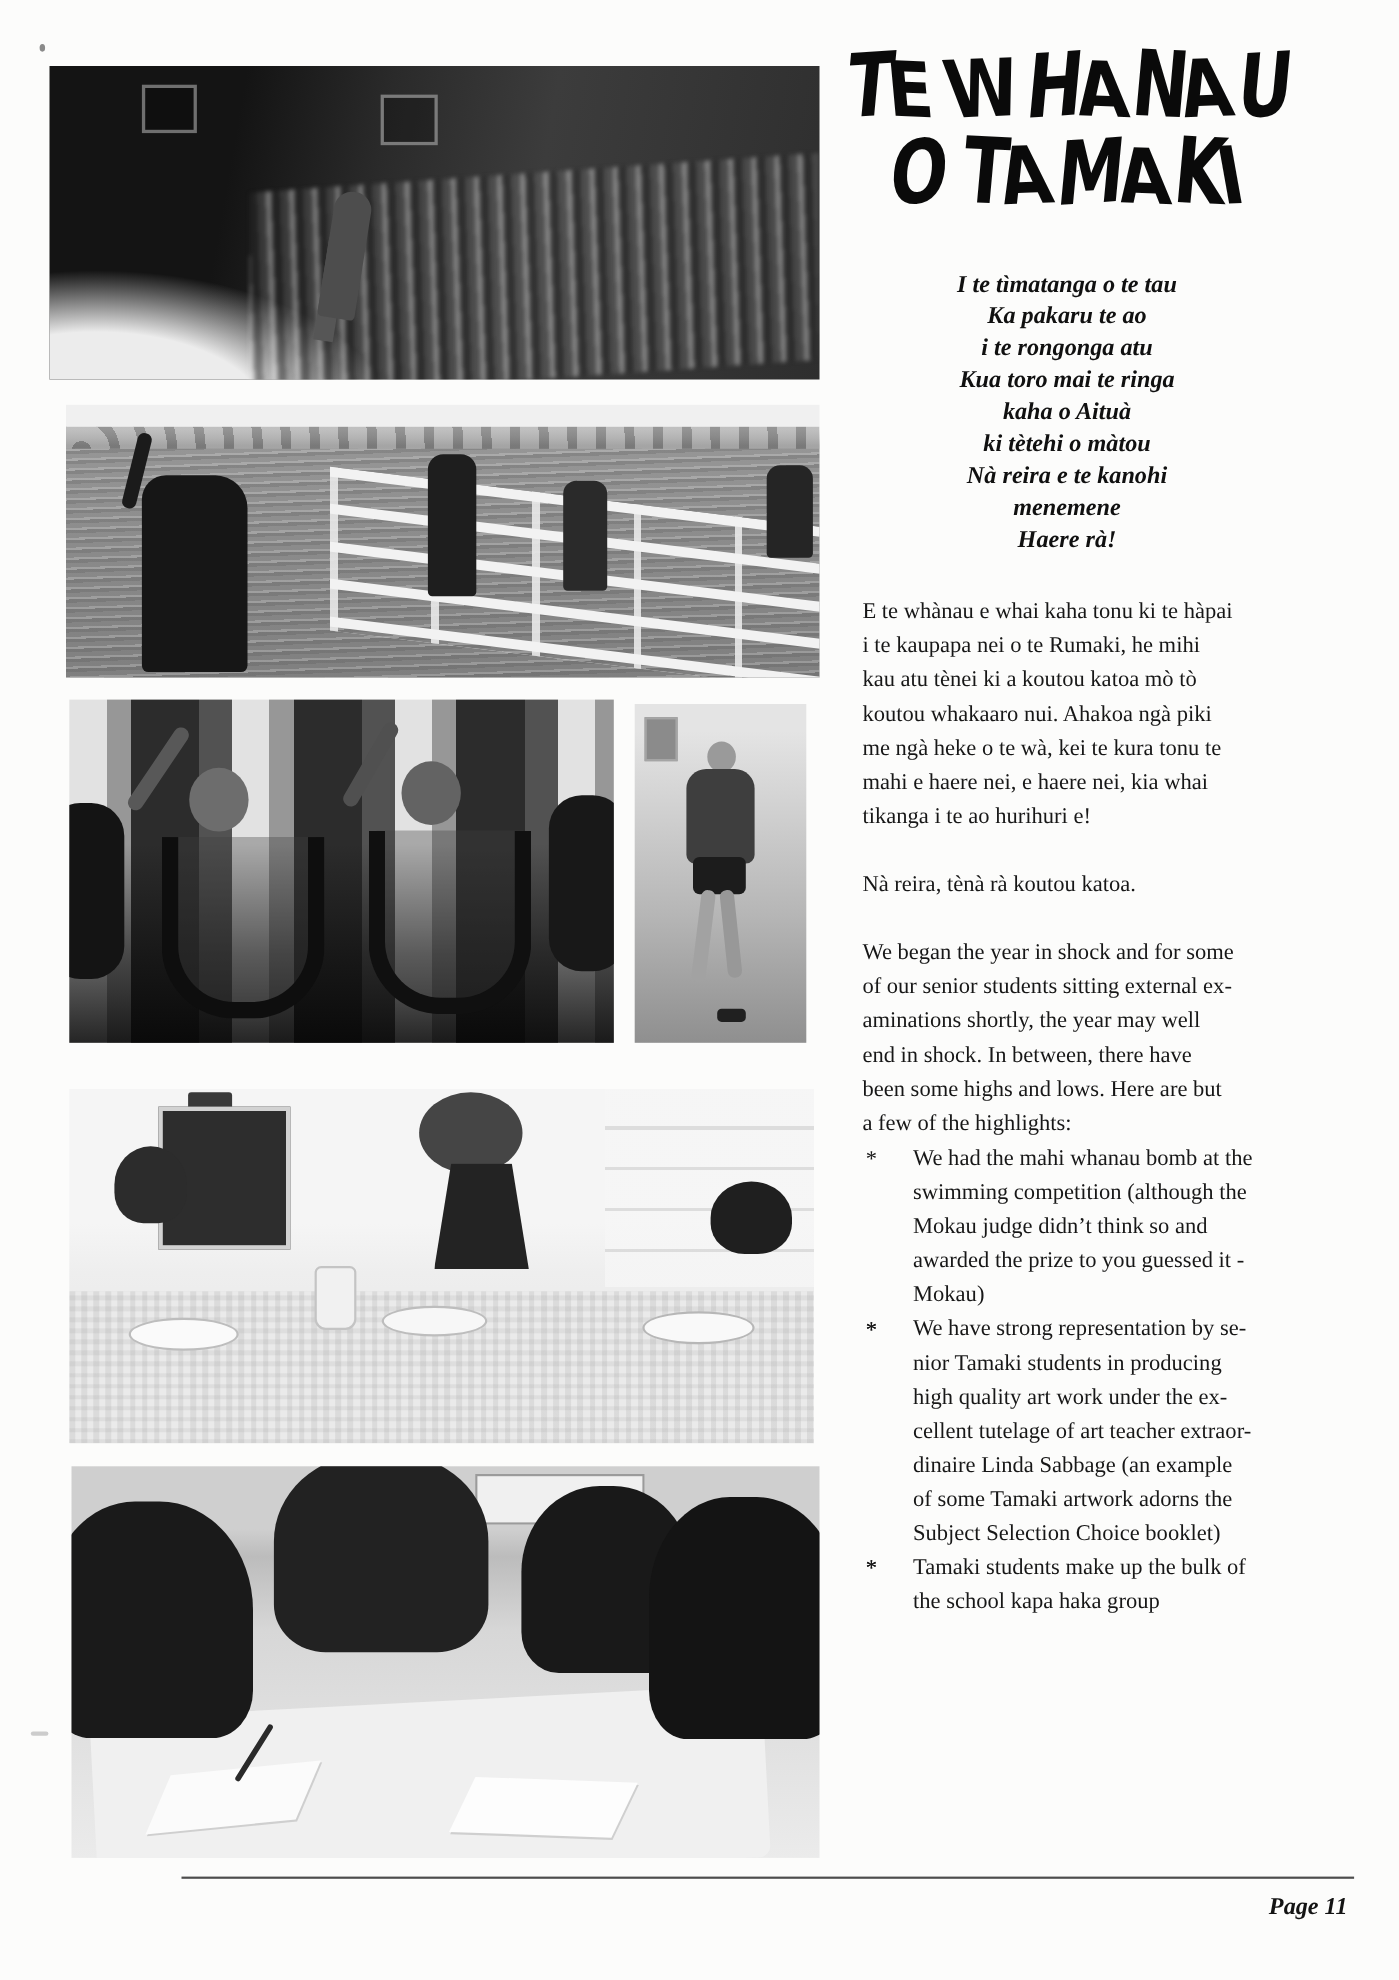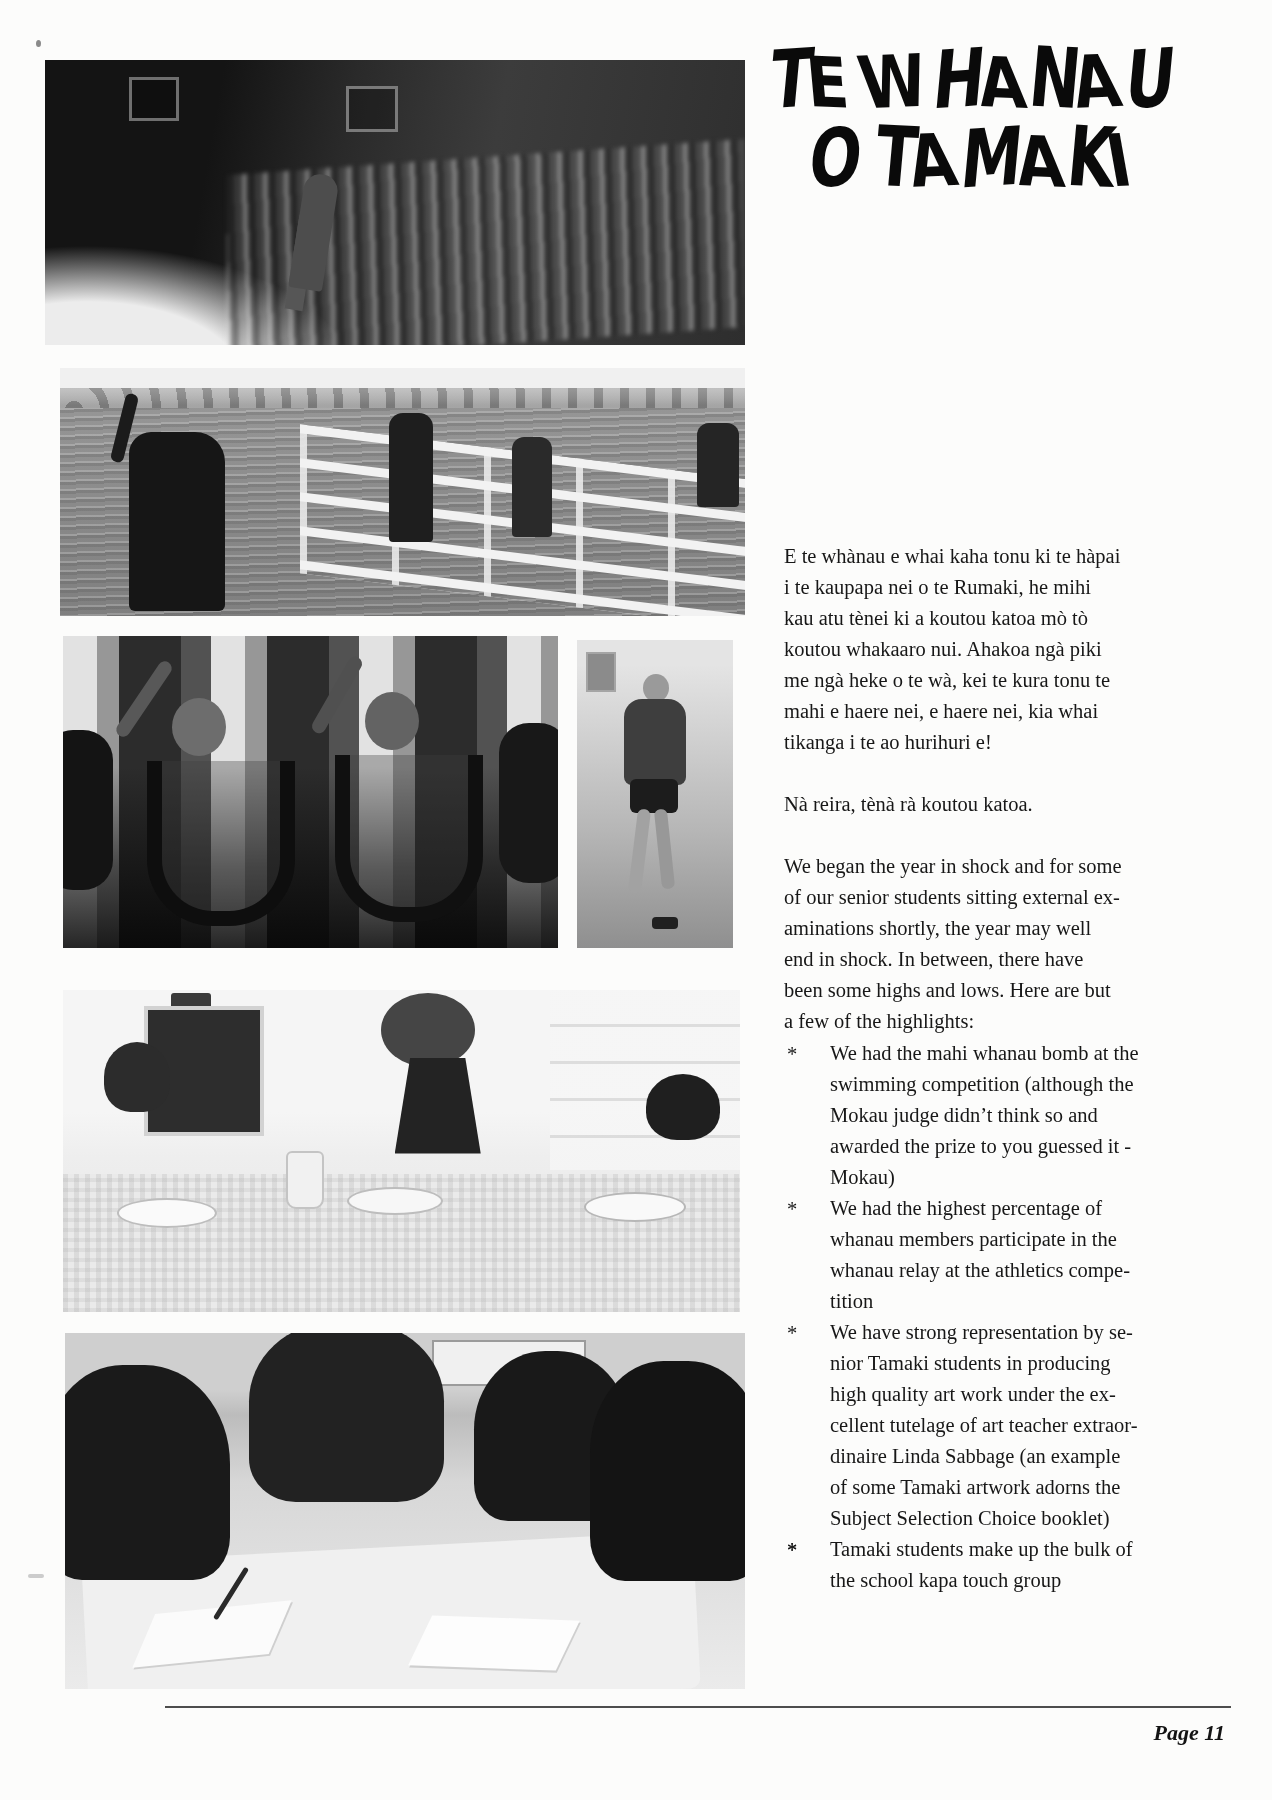--- a/index.html
+++ b/index.html
@@ -206,20 +206,29 @@
     <div class="ph-el p6-paper1"></div>
     <div class="ph-el p6-paper2"></div>
     <div class="ph-el p6-pen"></div>
   </div>
 
   <h1 class="title">
     <span class="brush"><span class="bl bl0">T</span><span class="bl bl1">E</span><span class="bl bl2 sp"> </span><span class="bl bl3">W</span><span class="bl bl0">H</span><span class="bl bl1">A</span><span class="bl bl2">N</span><span class="bl bl3">A</span><span class="bl bl0">U</span></span>
     <span class="brush"><span class="bl bl0">O</span><span class="bl bl1 sp"> </span><span class="bl bl2">T</span><span class="bl bl3">A</span><span class="bl bl0">M</span><span class="bl bl1">A</span><span class="bl bl2">K</span><span class="bl bl3">I</span></span>
   </h1>
 
+  <div class="poem">I te tìmatanga o te tau
+Ka pakaru te ao
+i te rongonga atu
+Kua toro mai te ringa
+kaha o Aituà
+ki tètehi o màtou
+Nà reira e te kanohi
+menemene
+Haere rà!</div>
 
   <p class="body para1">E te whànau e whai kaha tonu ki te hàpai
 i te kaupapa nei o te Rumaki, he mihi
 kau atu tènei ki a koutou katoa mò tò
 koutou whakaaro nui. Ahakoa ngà piki
 me ngà heke o te wà, kei te kura tonu te
 mahi e haere nei, e haere nei, kia whai
 tikanga i te ao hurihuri e!</p>
   <p class="body para2">Nà reira, tènà rà koutou katoa.</p>
   <p class="body para3">We began the year in shock and for some
@@ -233,42 +242,38 @@
     <li>
       <span class="mark">*</span>
       <span class="li-text">We had the mahi whanau bomb at the
 swimming competition (although the
 Mokau judge didn’t think so and
 awarded the prize to you guessed it -
 Mokau)</span>
     </li>
     <li>
       <span class="mark">*</span>
-      <span class="li-text">We had the highest percentage of
-whanau members participate in the
-whanau relay at the athletics compe-
-tition</span>
     </li>
     <li>
       <span class="mark">*</span>
       <span class="li-text">We have strong representation by se-
 nior Tamaki students in producing
 high quality art work under the ex-
 cellent tutelage of art teacher extraor-
 dinaire Linda Sabbage (an example
 of some Tamaki artwork adorns the
 Subject Selection Choice booklet)</span>
     </li>
     <li>
       <span class="mark">*</span>
     </li>
     <li>
       <span class="mark">*</span>
       <span class="li-text">Tamaki students make up the bulk of
-the school kapa touch group</span>
+the school kapa haka group</span>
     </li>
   </ul>
 
   <div class="rule"></div>
   <div class="pageno">Page 11</div>
 
   <div class="speck1"></div>
   <div class="speck2"></div>
 </div>
 

